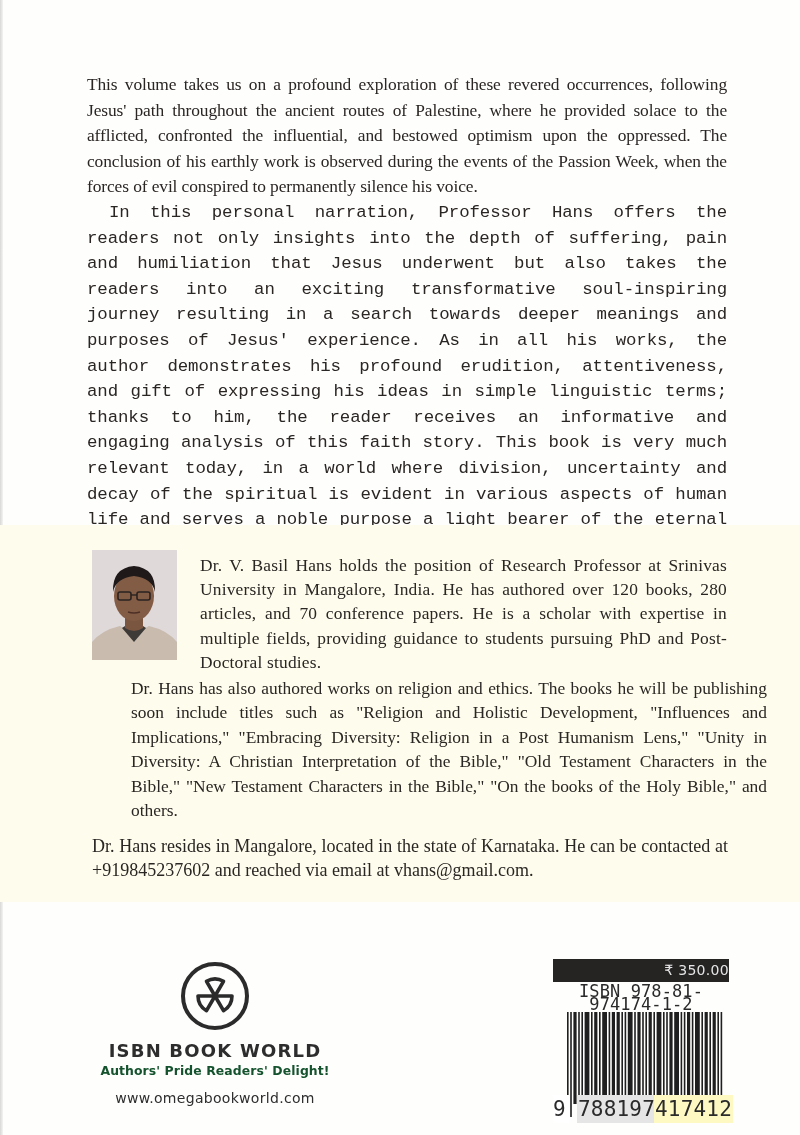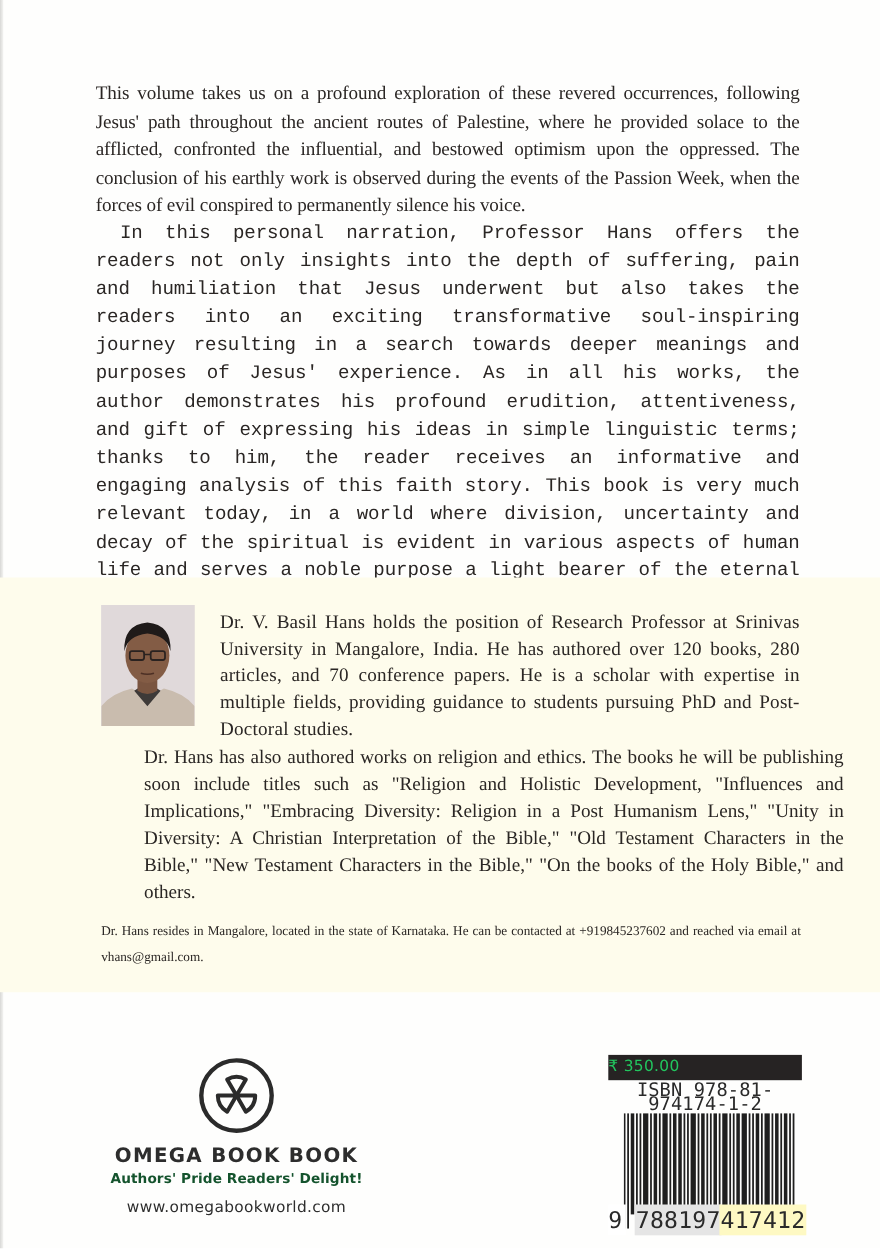--- a/index.html
+++ b/index.html
@@ -77,21 +77,21 @@
       font-size: 17.4px;
       line-height: 24.4px;
       text-align: justify;
       margin-left: 39px;
     }
     .author-contact {
       position: absolute;
       left: 92px;
       top: 834px;
       width: 636px;
-      font-size: 12px;
+      font-size: 18px;
       line-height: 24.4px;
       text-align: justify;
     }
 
     
     .publisher {
       position: absolute;
       left: 70px;
       top: 960px;
       width: 290px;
@@ -130,25 +130,25 @@
     .barcode-block {
       position: absolute;
       left: 553px;
       top: 959px;
       width: 176px;
     }
     .price-box {
       width: 176px;
       height: 23px;
       background: #262323;
-      color: #22c55e;
+      color: #e5e5e5;
       font-family: "DejaVu Sans", "Liberation Sans", sans-serif;
       font-size: 14px;
       line-height: 23px;
-      text-align: left;
+      text-align: right;
       letter-spacing: 0.3px;
     }
     .isbn-text {
       margin-top: 3px;
       font-family: "DejaVu Sans Mono", "Liberation Mono", monospace;
       font-size: 17px;
       color: #2a2a2a;
       text-align: center;
       letter-spacing: 0.1px;
       line-height: 13px;
@@ -238,21 +238,21 @@
     <svg class="pub-logo" viewBox="0 0 72 72">
       <circle cx="36" cy="36" r="32" fill="none" stroke="#2b2b2b" stroke-width="4"></circle>
 
       <path d="M36 36 L27.5 21.3 A17 17 0 0 1 44.5 21.3 Z" fill="none" stroke="#2b2b2b" stroke-width="3.6" stroke-linejoin="round"></path>
 
       <path d="M36 36 L19 36 A17 17 0 0 0 27.5 50.7 Z" fill="none" stroke="#2b2b2b" stroke-width="3.6" stroke-linejoin="round"></path>
 
       <path d="M36 36 L53 36 A17 17 0 0 1 44.5 50.7 Z" fill="none" stroke="#2b2b2b" stroke-width="3.6" stroke-linejoin="round"></path>
       <circle cx="36" cy="36" r="2.2" fill="#2b2b2b"></circle>
     </svg>
-    <div class="pub-name">OMEGA BOOK BOOK</div>
+    <div class="pub-name">ISBN BOOK WORLD</div>
     <div class="pub-tagline">Authors' Pride Readers' Delight!</div>
     <div class="pub-url">www.omegabookworld.com</div>
   </div>
 
   <div class="barcode-block">
     <div class="price-box">₹ 350.00</div>
     <div class="isbn-text">ISBN 978-81-974174-1-2</div>
     <div class="barcode-wrap">
       <svg class="barcode-svg" width="160" height="105" viewBox="0 0 160 105">
         <g fill="#1f1f1f">

